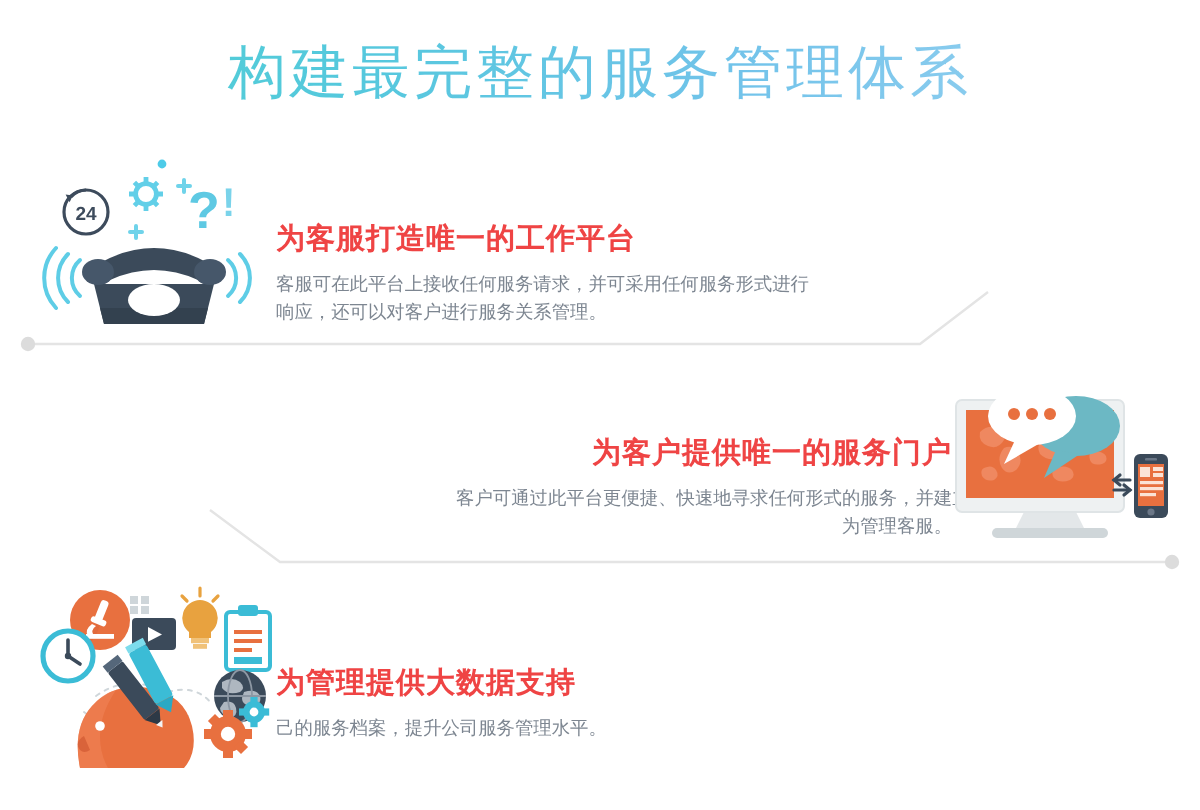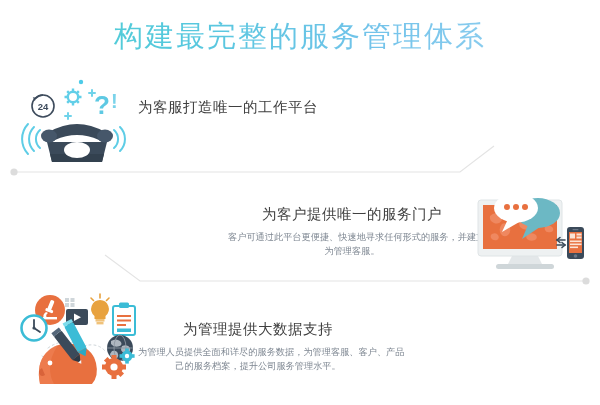--- a/index.html
+++ b/index.html
@@ -23,38 +23,38 @@
     -webkit-background-clip:text;
     background-clip:text;
     color:transparent;
     -webkit-text-fill-color:transparent;
     white-space:nowrap;
   }
 
   
   .section{position:absolute;}
   .sec-head{
-    color:#404040;
+    color:#ef4444;
     font-size:14.5px;
     letter-spacing:.5px;
-    font-weight:400;
-    margin:0 0 7px 0;
+    font-weight:700;
+    margin:12px 0 7px 0;
     white-space:nowrap;
   }
   .sec-body{
     color:#7d8691;
     font-size:9.2px;
     line-height:13.5px;
     margin:0;
   }
   .sec-body div{white-space:nowrap;}
 
   #section-1{left:138px;top:98px;width:240px;text-align:left;}
-  #section-2{left:228px;top:205px;width:248px;text-align:center;}
-  #section-3{left:138px;top:320px;width:240px;text-align:center;}
+  #section-2{left:228px;top:205px;width:248px;text-align:right;}
+  #section-3{left:138px;top:320px;width:240px;text-align:left;}
 
   
   .divider{position:absolute;left:0;top:0;width:600px;height:405px;pointer-events:none;}
 
   
   .illu{position:absolute;}
   .illu svg{display:block;}
 </style>
 </head>
 <body>
@@ -123,20 +123,22 @@
         <path d="M31 58 q28 -16 56 0 l3 9 q-5 3 -9 -1 q-22 -10 -44 0 q-4 4 -9 1 z" fill="#3b4a5a"></path>
         <ellipse cx="31" cy="62" rx="8" ry="6.5" fill="#46576a"></ellipse>
         <ellipse cx="87" cy="62" rx="8" ry="6.5" fill="#46576a"></ellipse>
       </g>
     </svg>
   </div>
 
   <div class="section" id="section-1">
     <div class="sec-head">为客服打造唯一的工作平台</div>
     <div class="sec-body">
+      <div>客服可在此平台上接收任何服务请求，并可采用任何服务形式进行</div>
+      <div>响应，还可以对客户进行服务关系管理。</div>
     </div>
   </div>
 
   <div class="section" id="section-2">
     <div class="sec-head">为客户提供唯一的服务门户</div>
     <div class="sec-body">
       <div>客户可通过此平台更便捷、快速地寻求任何形式的服务，并建立自</div>
       <div>为管理客服。</div>
     </div>
   </div>
@@ -310,18 +312,17 @@
           <path d="M61 61 h10 l-5 7 z" fill="#2ba9c4"></path>
           <rect x="61" y="28.5" width="10" height="3.6" fill="#7ddcec"></rect>
         </g>
       </g>
     </svg>
   </div>
 
   <div class="section" id="section-3">
     <div class="sec-head">为管理提供大数据支持</div>
     <div class="sec-body">
-      <div>为管理人员提供全面和详尽的服务数据，为管理客服、客户、产品</div>
       <div>己的服务档案，提升公司服务管理水平。</div>
     </div>
   </div>
 
 </div>
 
 </body></html>

